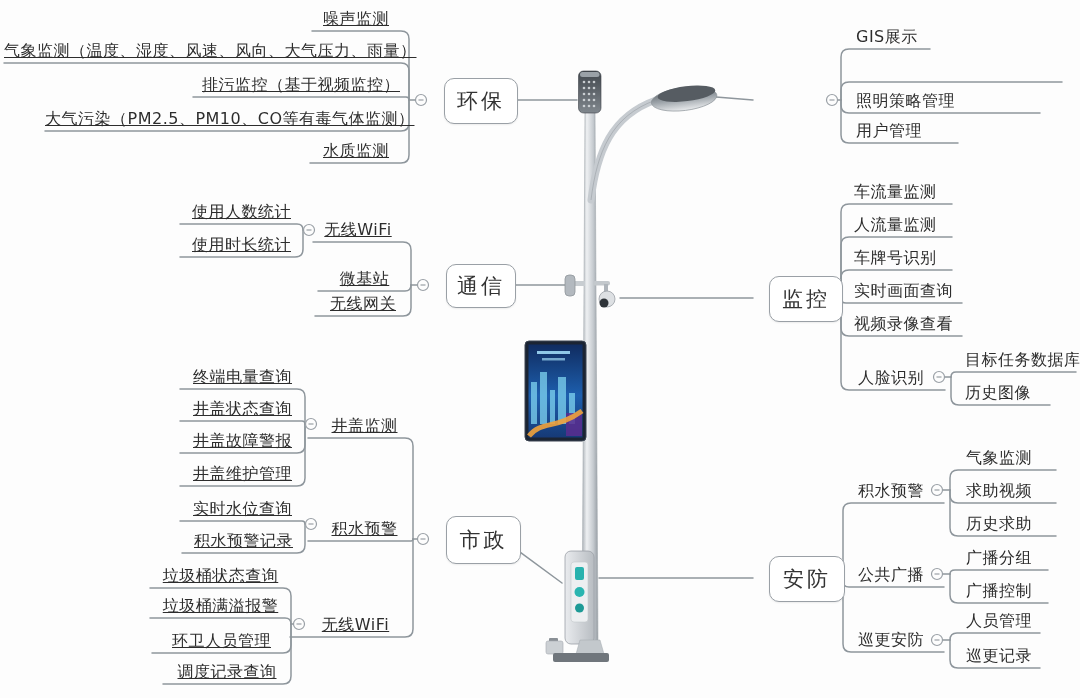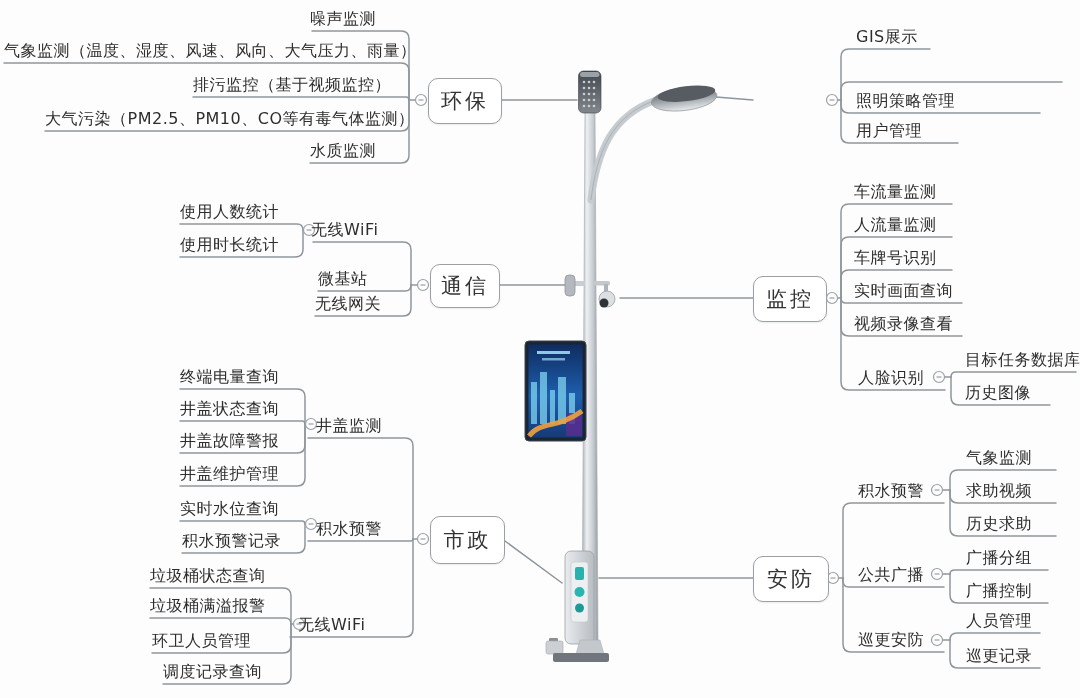--- a/index.html
+++ b/index.html
@@ -5,26 +5,27 @@
   html,body{margin:0;padding:0;background:#ffffff;}
   #stage{
     position:relative;width:1080px;height:698px;background:#fdfdfd;
     font-family:"DejaVu Sans","Liberation Sans",sans-serif;overflow:hidden;
   }
   #wires{position:absolute;left:0;top:0;width:1080px;height:698px;}
   .t{
     position:absolute;font-size:16px;color:#2d2d2d;line-height:21px;
     white-space:nowrap;letter-spacing:0.5px;
   }
-  .t-c{}
+  .t-c{text-align:center;text-decoration:underline;}
   .main-topic{
     position:absolute;background:#ffffff;border:1.6px solid #9aa0a6;border-radius:10px;
     display:flex;align-items:center;justify-content:center;
     font-size:21px;color:#333333;letter-spacing:3px;
     box-shadow:0 1px 2px rgba(0,0,0,0.07);
+    margin-left:16px;
   }
 </style>
 </head>
 <body>
 
 <div id="stage">
 
   <svg id="wires" viewBox="0 0 1080 698">
     <defs>
       <linearGradient id="poleGrad" x1="0" y1="0" x2="1" y2="0">

